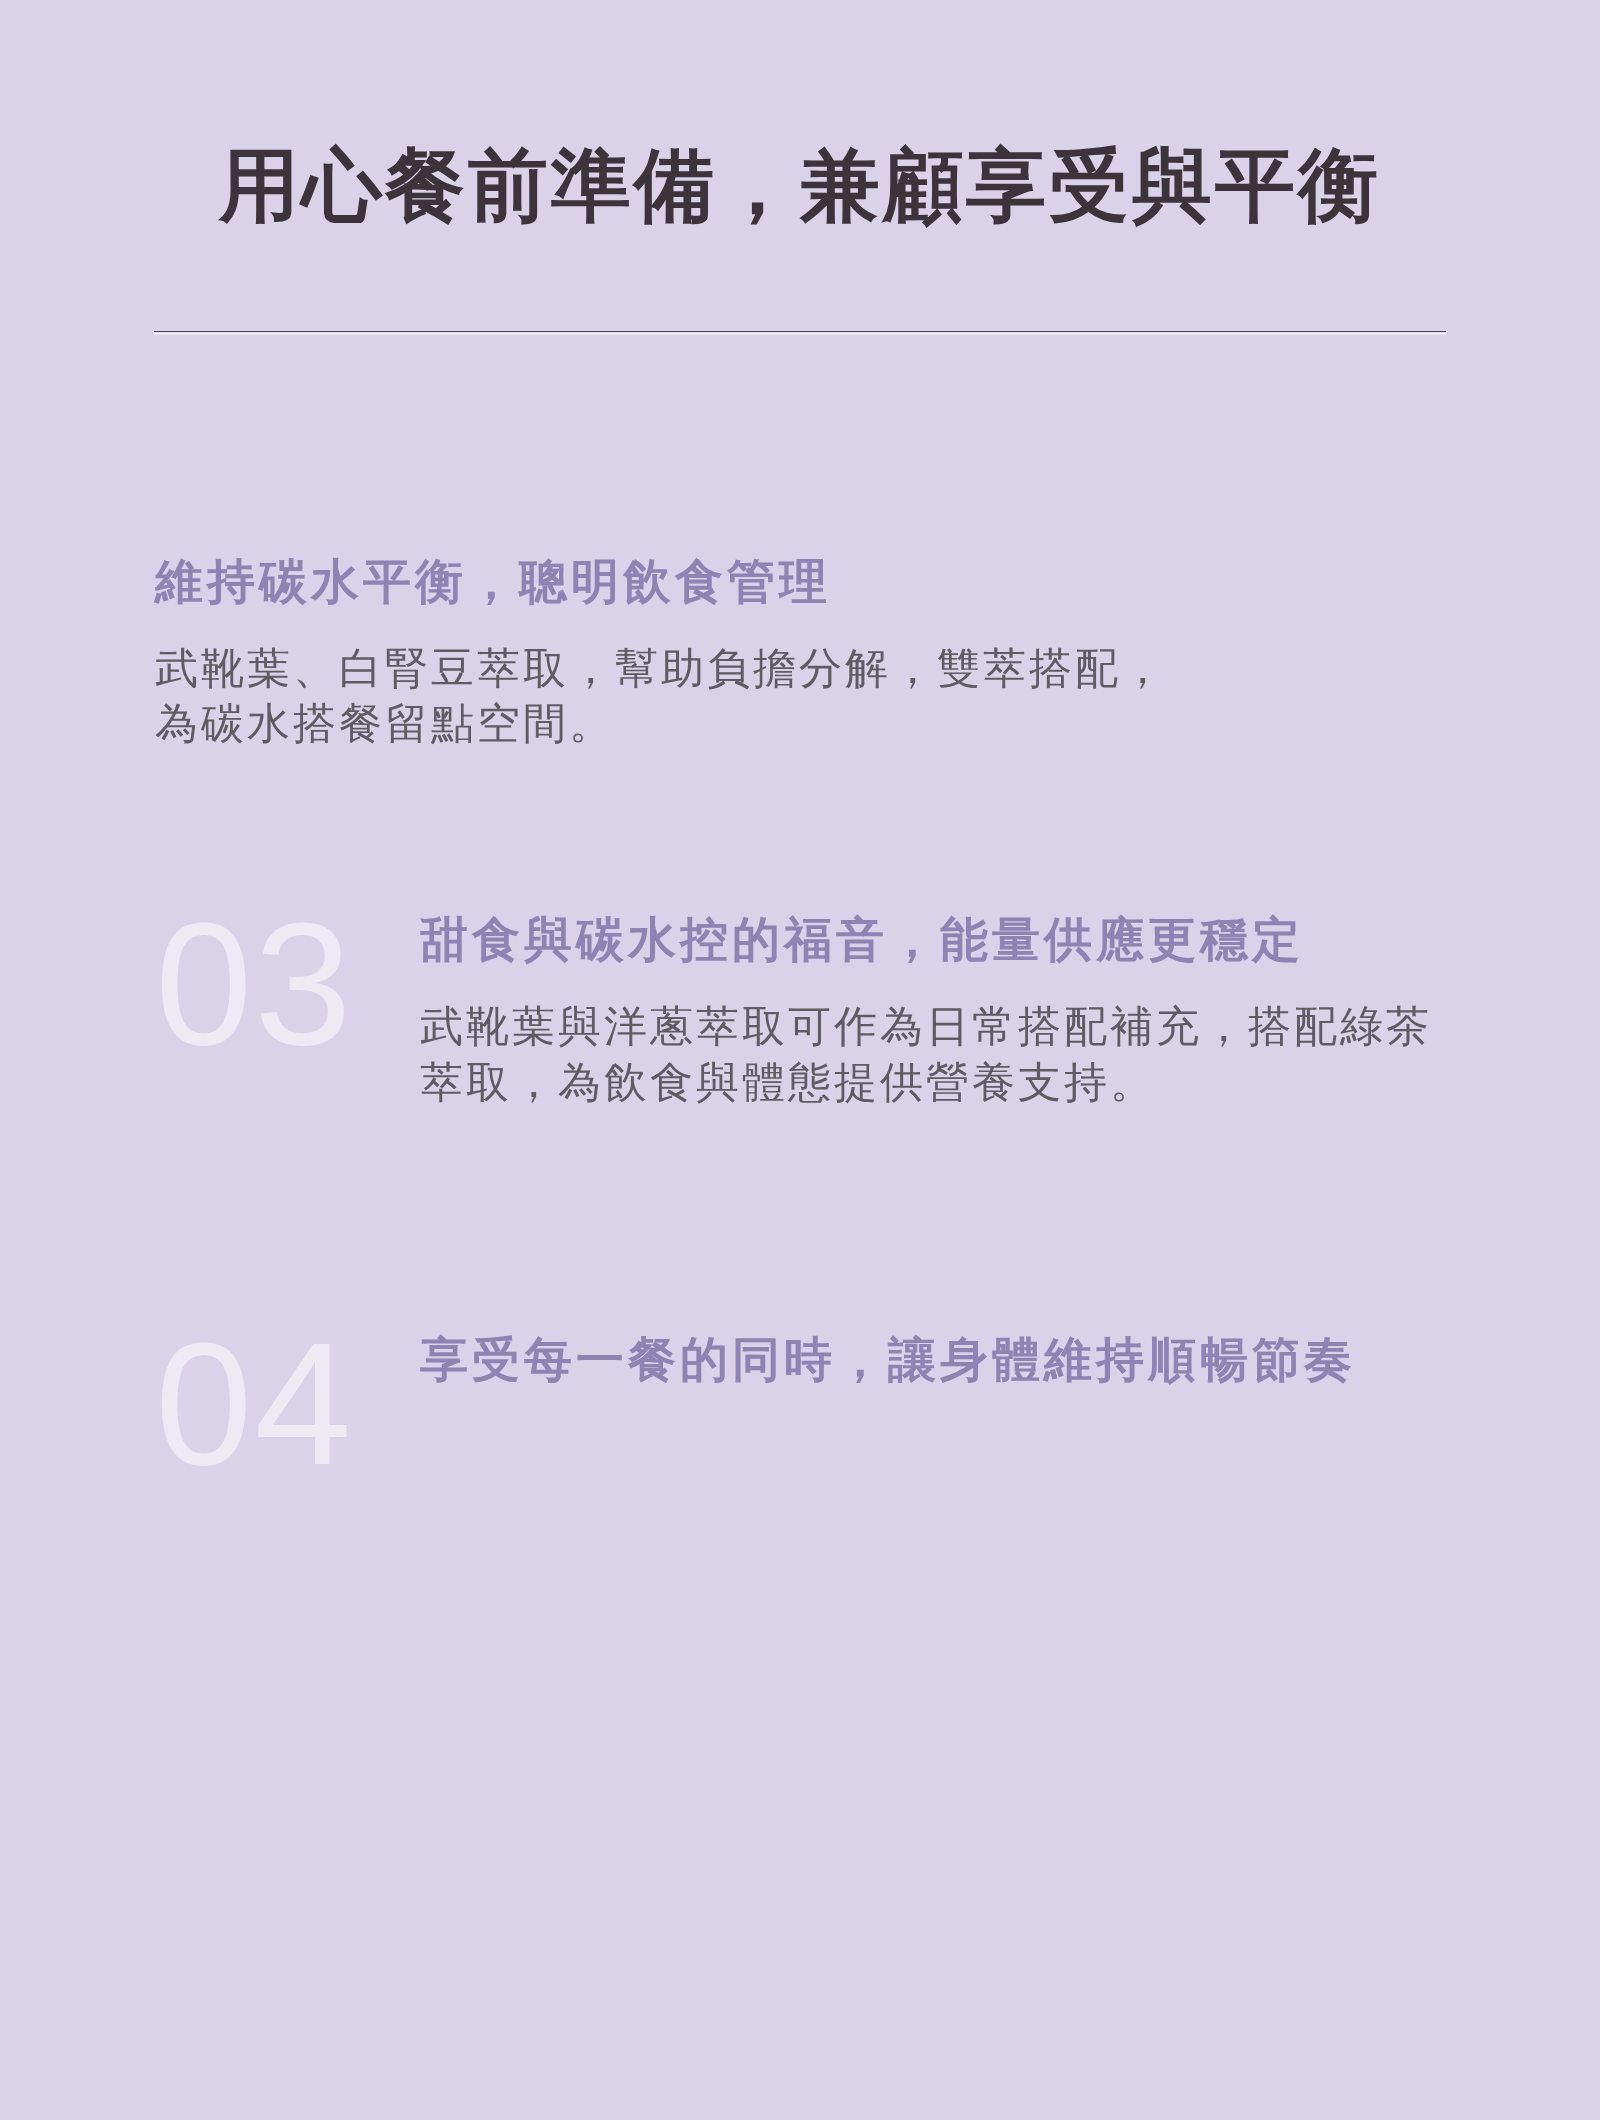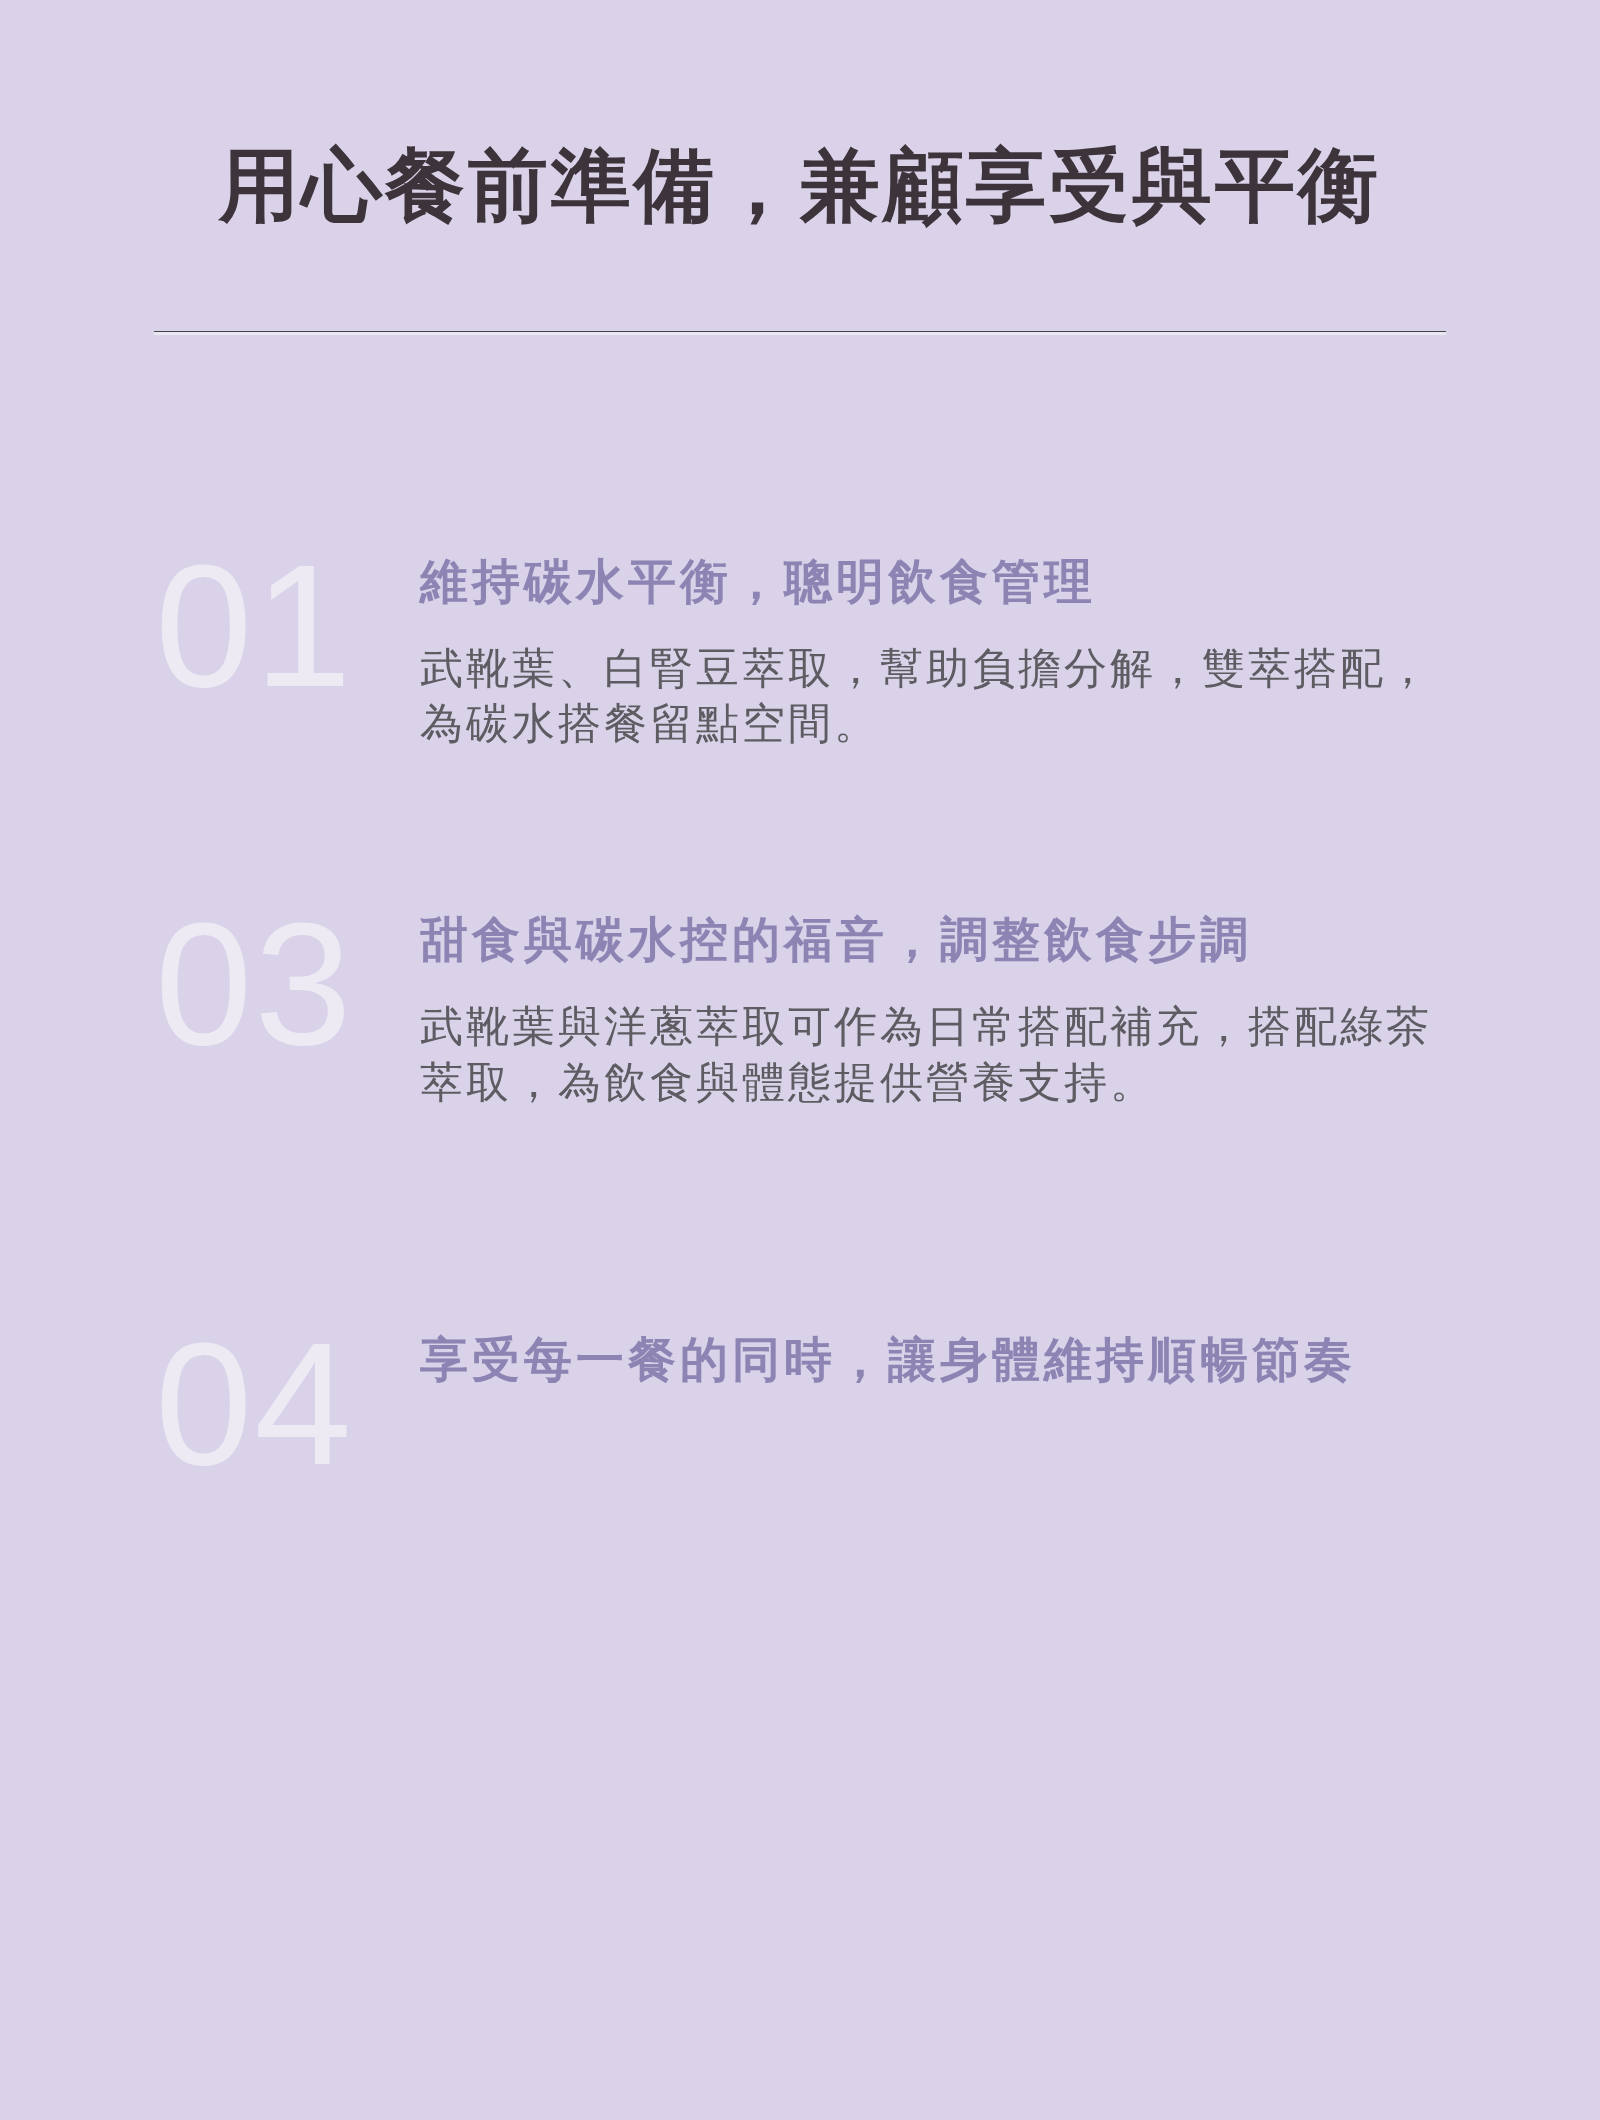--- a/index.html
+++ b/index.html
@@ -86,33 +86,32 @@
 
 <div class="page">
 
   <h1 class="page-title">用心餐前準備，兼顧享受與平衡</h1>
 
   <div class="divider"></div>
 
   <div class="sections">
 
     <div class="section">
-      <div class="section-number">01</div>
       <div class="section-text">
         <div class="section-heading">維持碳水平衡，聰明飲食管理</div>
         <div class="section-body">武靴葉、白腎豆萃取，幫助負擔分解，雙萃搭配，
 為碳水搭餐留點空間。</div>
       </div>
     </div>
 
 
     <div class="section">
       <div class="section-number">03</div>
       <div class="section-text">
-        <div class="section-heading">甜食與碳水控的福音，調整飲食步調</div>
+        <div class="section-heading">甜食與碳水控的福音，能量供應更穩定</div>
         <div class="section-body">武靴葉與洋蔥萃取可作為日常搭配補充，搭配綠茶
 萃取，為飲食與體態提供營養支持。</div>
       </div>
     </div>
 
     <div class="section">
       <div class="section-number">04</div>
       <div class="section-text">
         <div class="section-heading">享受每一餐的同時，讓身體維持順暢節奏</div>
       </div>

